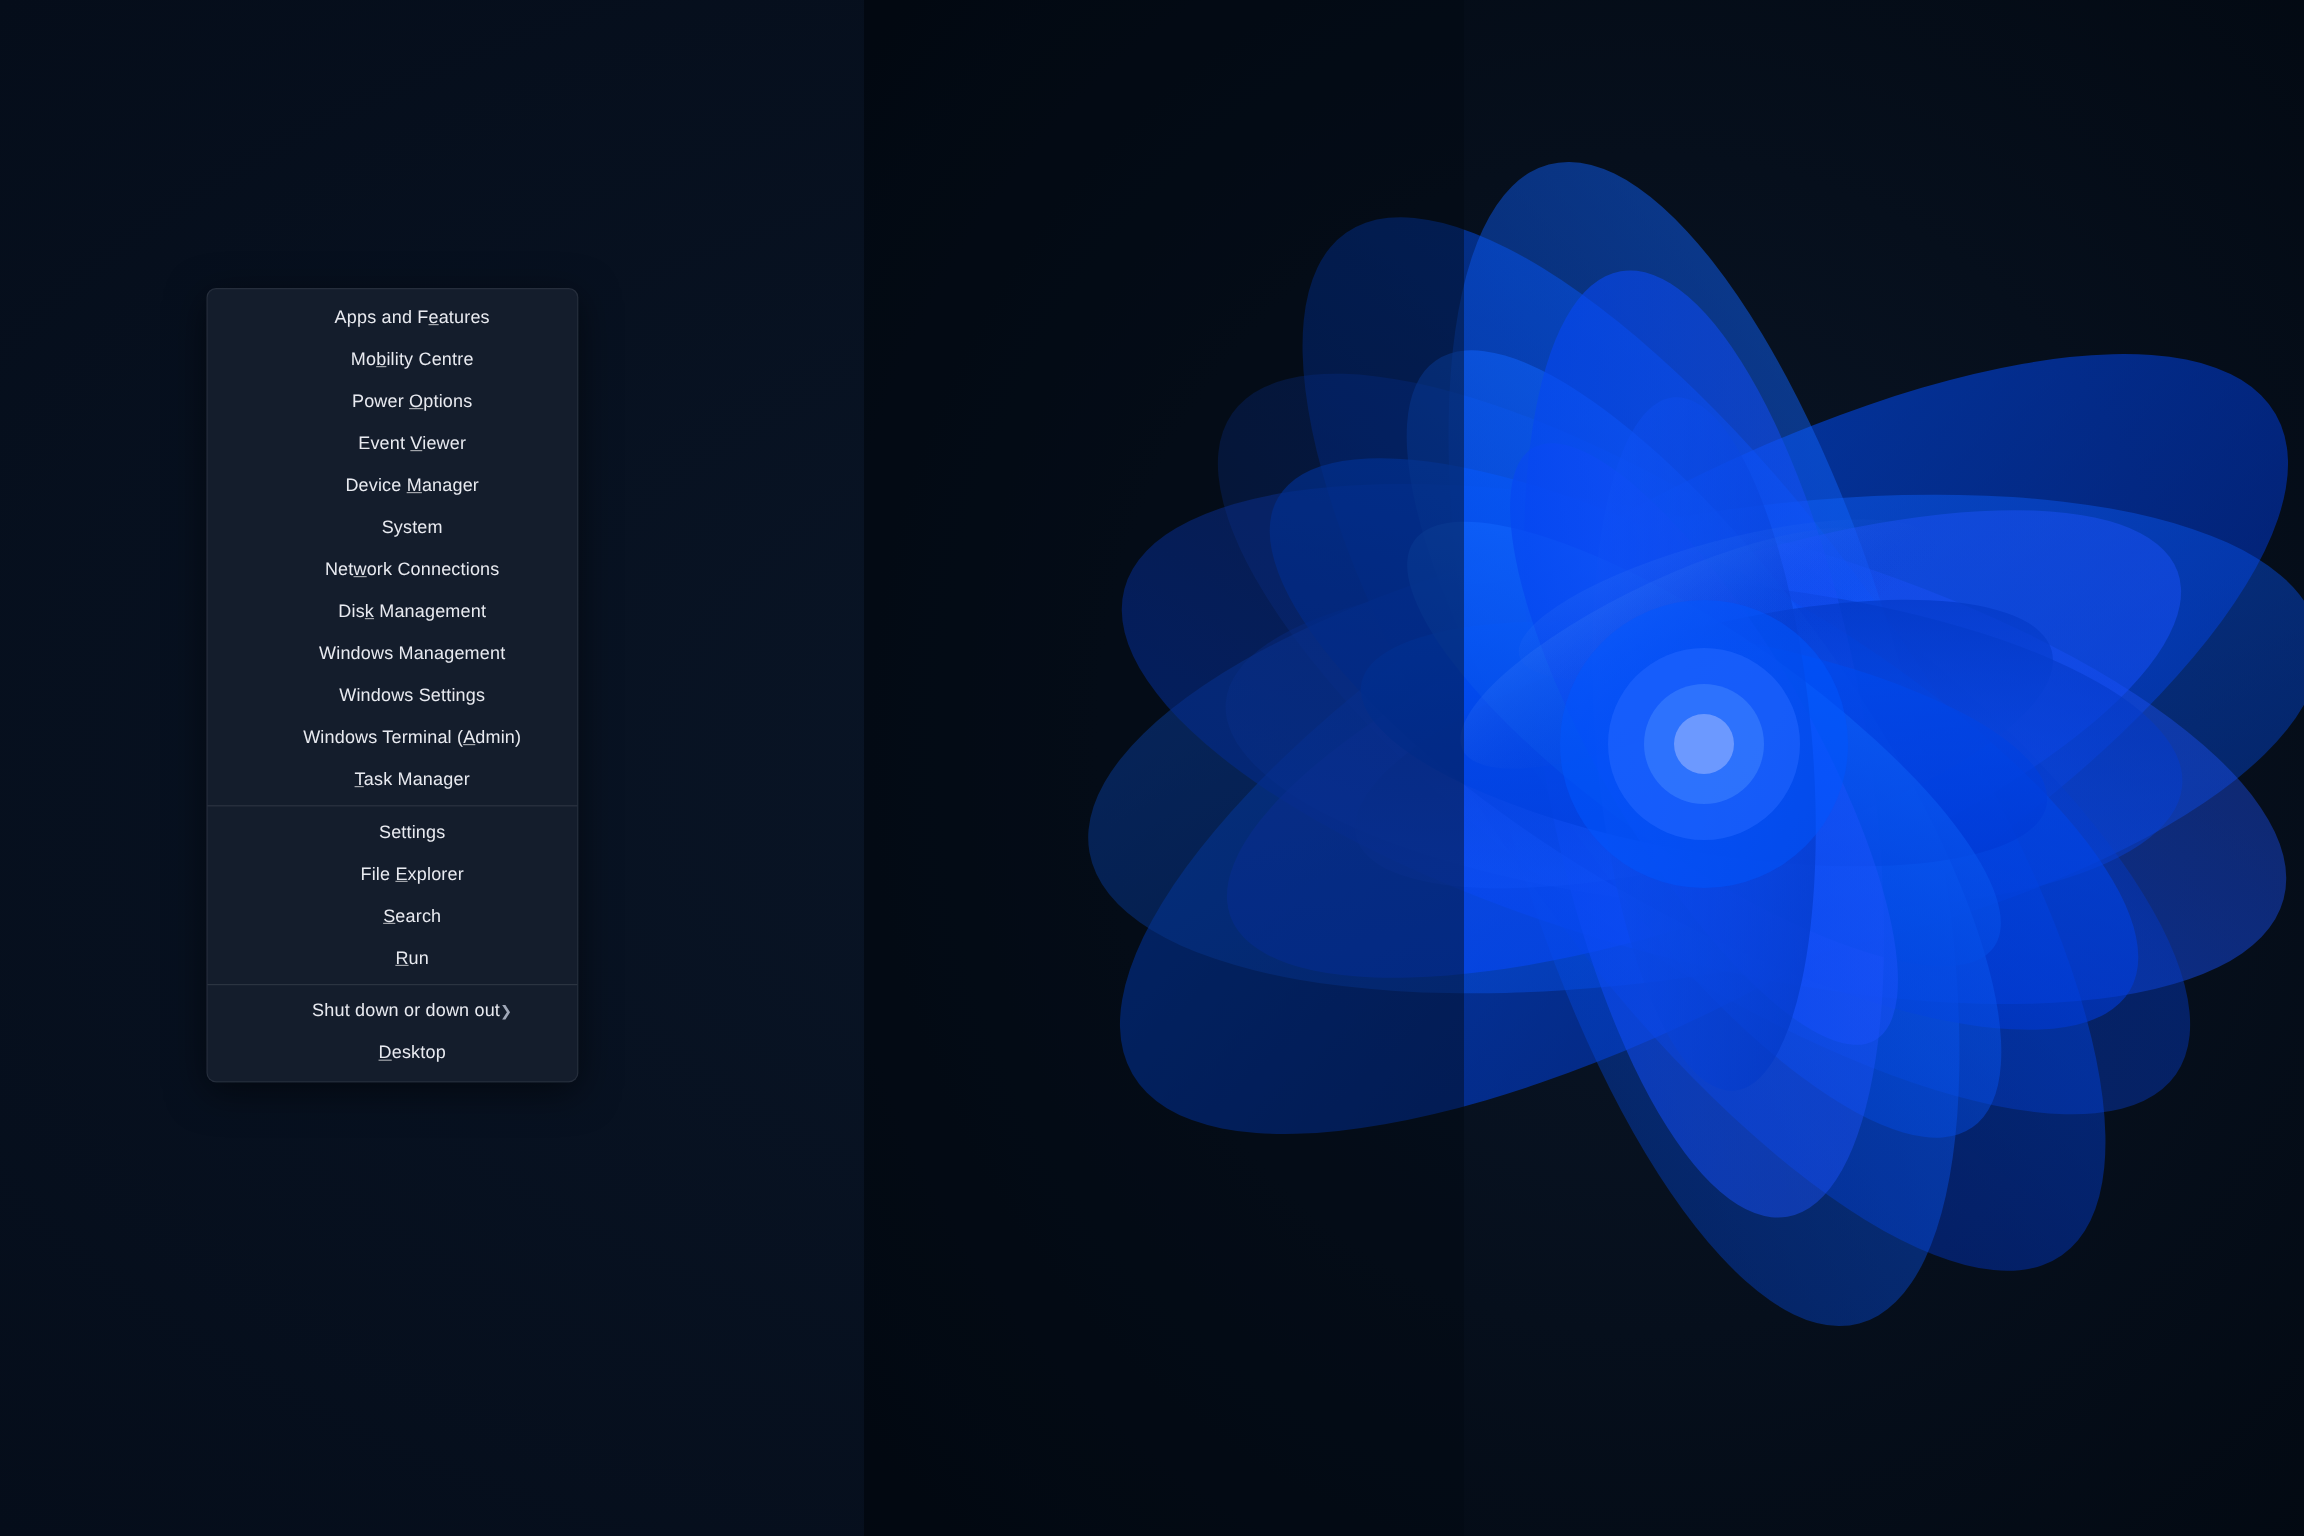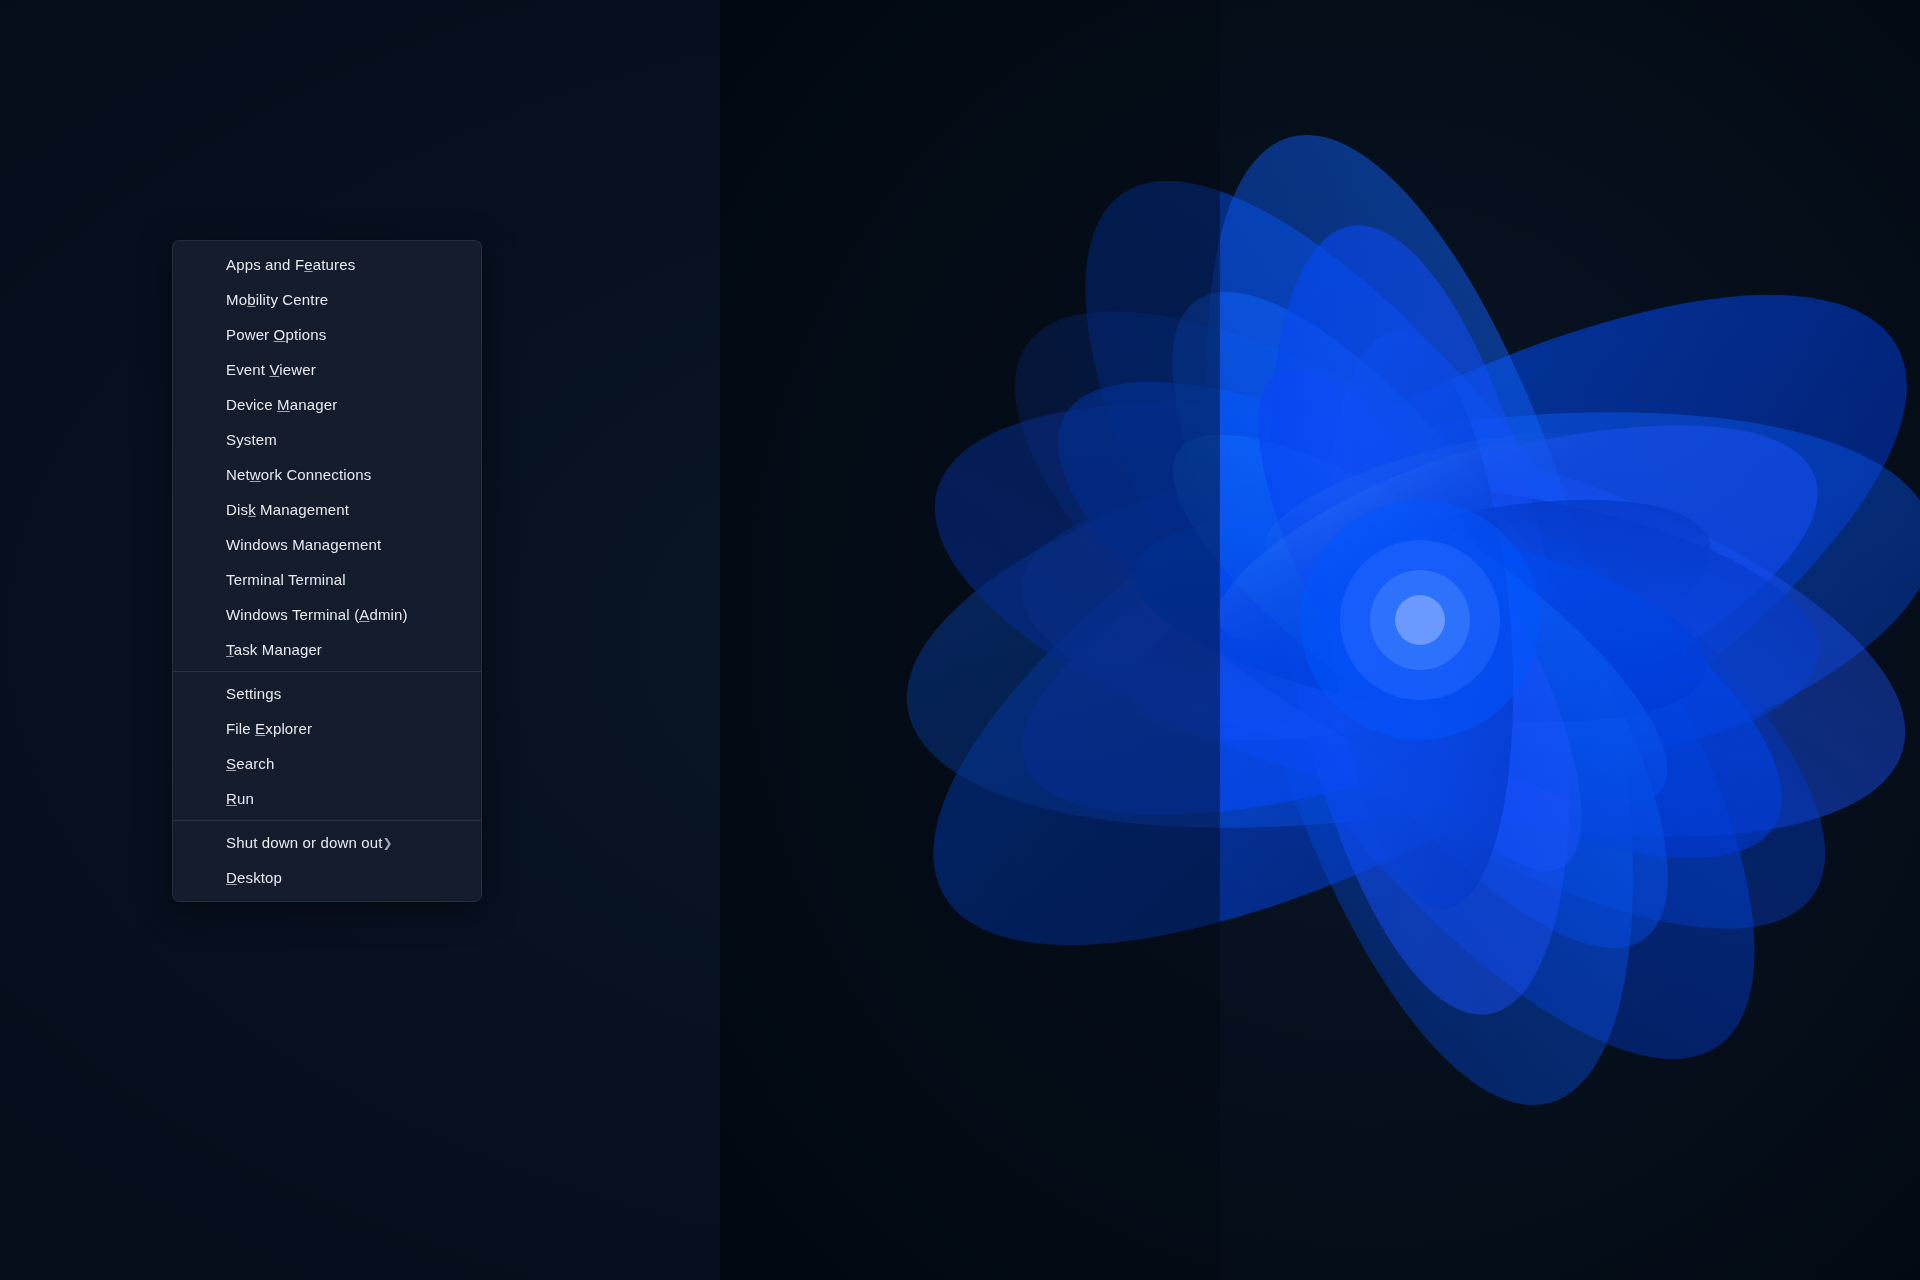--- a/index.html
+++ b/index.html
@@ -50,21 +50,21 @@
       border: 1px solid rgba(255,255,255,0.08);
       border-radius: 8px;
       width: 310px;
       padding: 6px 0;
       box-shadow: 0 8px 32px rgba(0,0,0,0.5);
     }
 
     .menu-item {
       display: flex;
       align-items: center;
-      justify-content: flex-start;
+      justify-content: center;
       padding: 9px 20px;
       color: #e8eaf0;
       font-size: 15px;
       font-weight: 400;
       cursor: pointer;
       letter-spacing: 0.01em;
       user-select: none;
       position: relative;
       margin-left: 33px;
     }
@@ -190,21 +190,21 @@
 
   <div class="menu-item">
     <span>Dis<u>k</u> Management</span>
   </div>
 
   <div class="menu-item">
     <span>Windows Management</span>
   </div>
 
   <div class="menu-item">
-    <span>Terminal Terminal</span>
+    <span>Windows Settings</span>
   </div>
 
   <div class="menu-item">
     <span>Windows Terminal (<u>A</u>dmin)</span>
   </div>
 
   <div class="menu-item">
     <span><u>T</u>ask Manager</span>
   </div>
 

